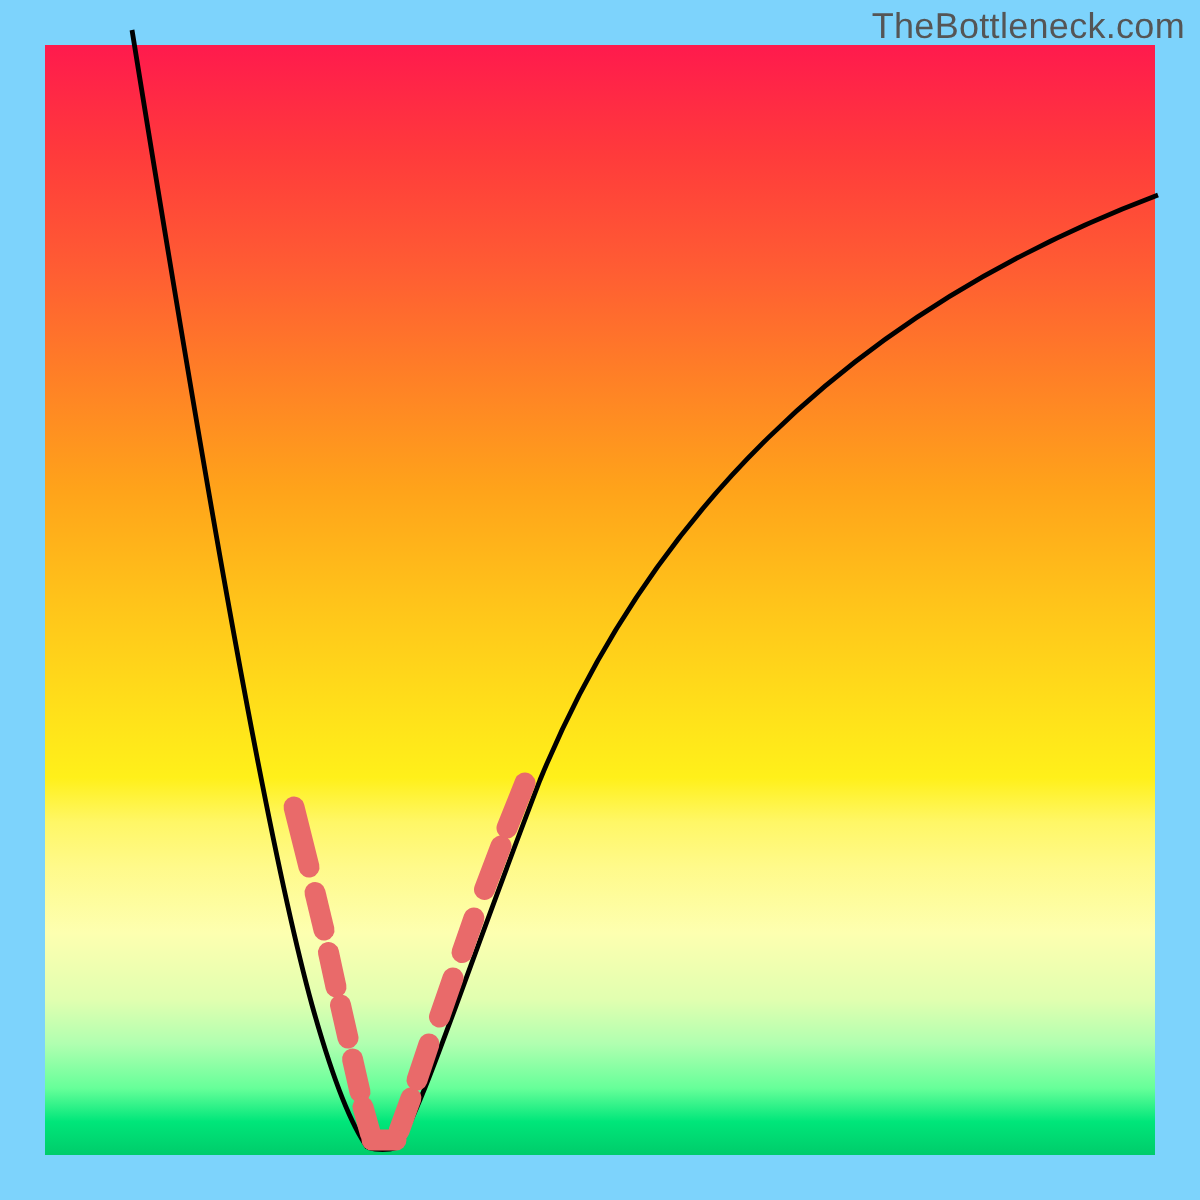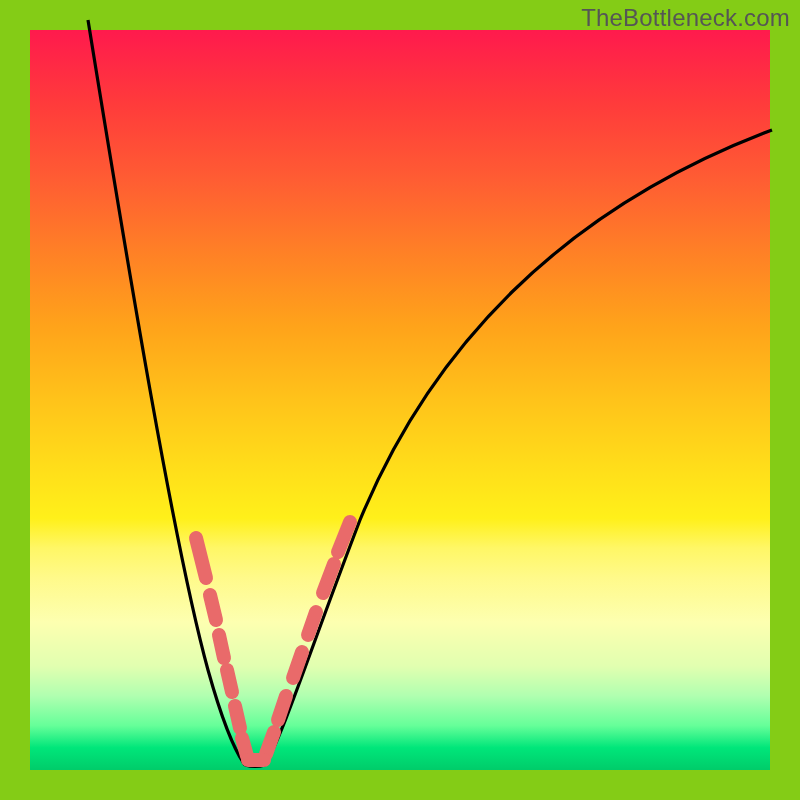--- a/index.html
+++ b/index.html
@@ -8,21 +8,21 @@
     width: 800px;
     height: 800px;
     overflow: hidden;
     background: #000;
     font-family: Arial, Helvetica, sans-serif;
   }
   .frame {
     position: relative;
     width: 800px;
     height: 800px;
-    background: #84cc16;
+    background: #7dd3fc;
   }
   .plot-area {
     position: absolute;
     left: 30px;
     top: 30px;
     width: 740px;
     height: 740px;
     background: linear-gradient(to bottom,
       #ff1a4d 0%,
       #ff3b3b 10%,

